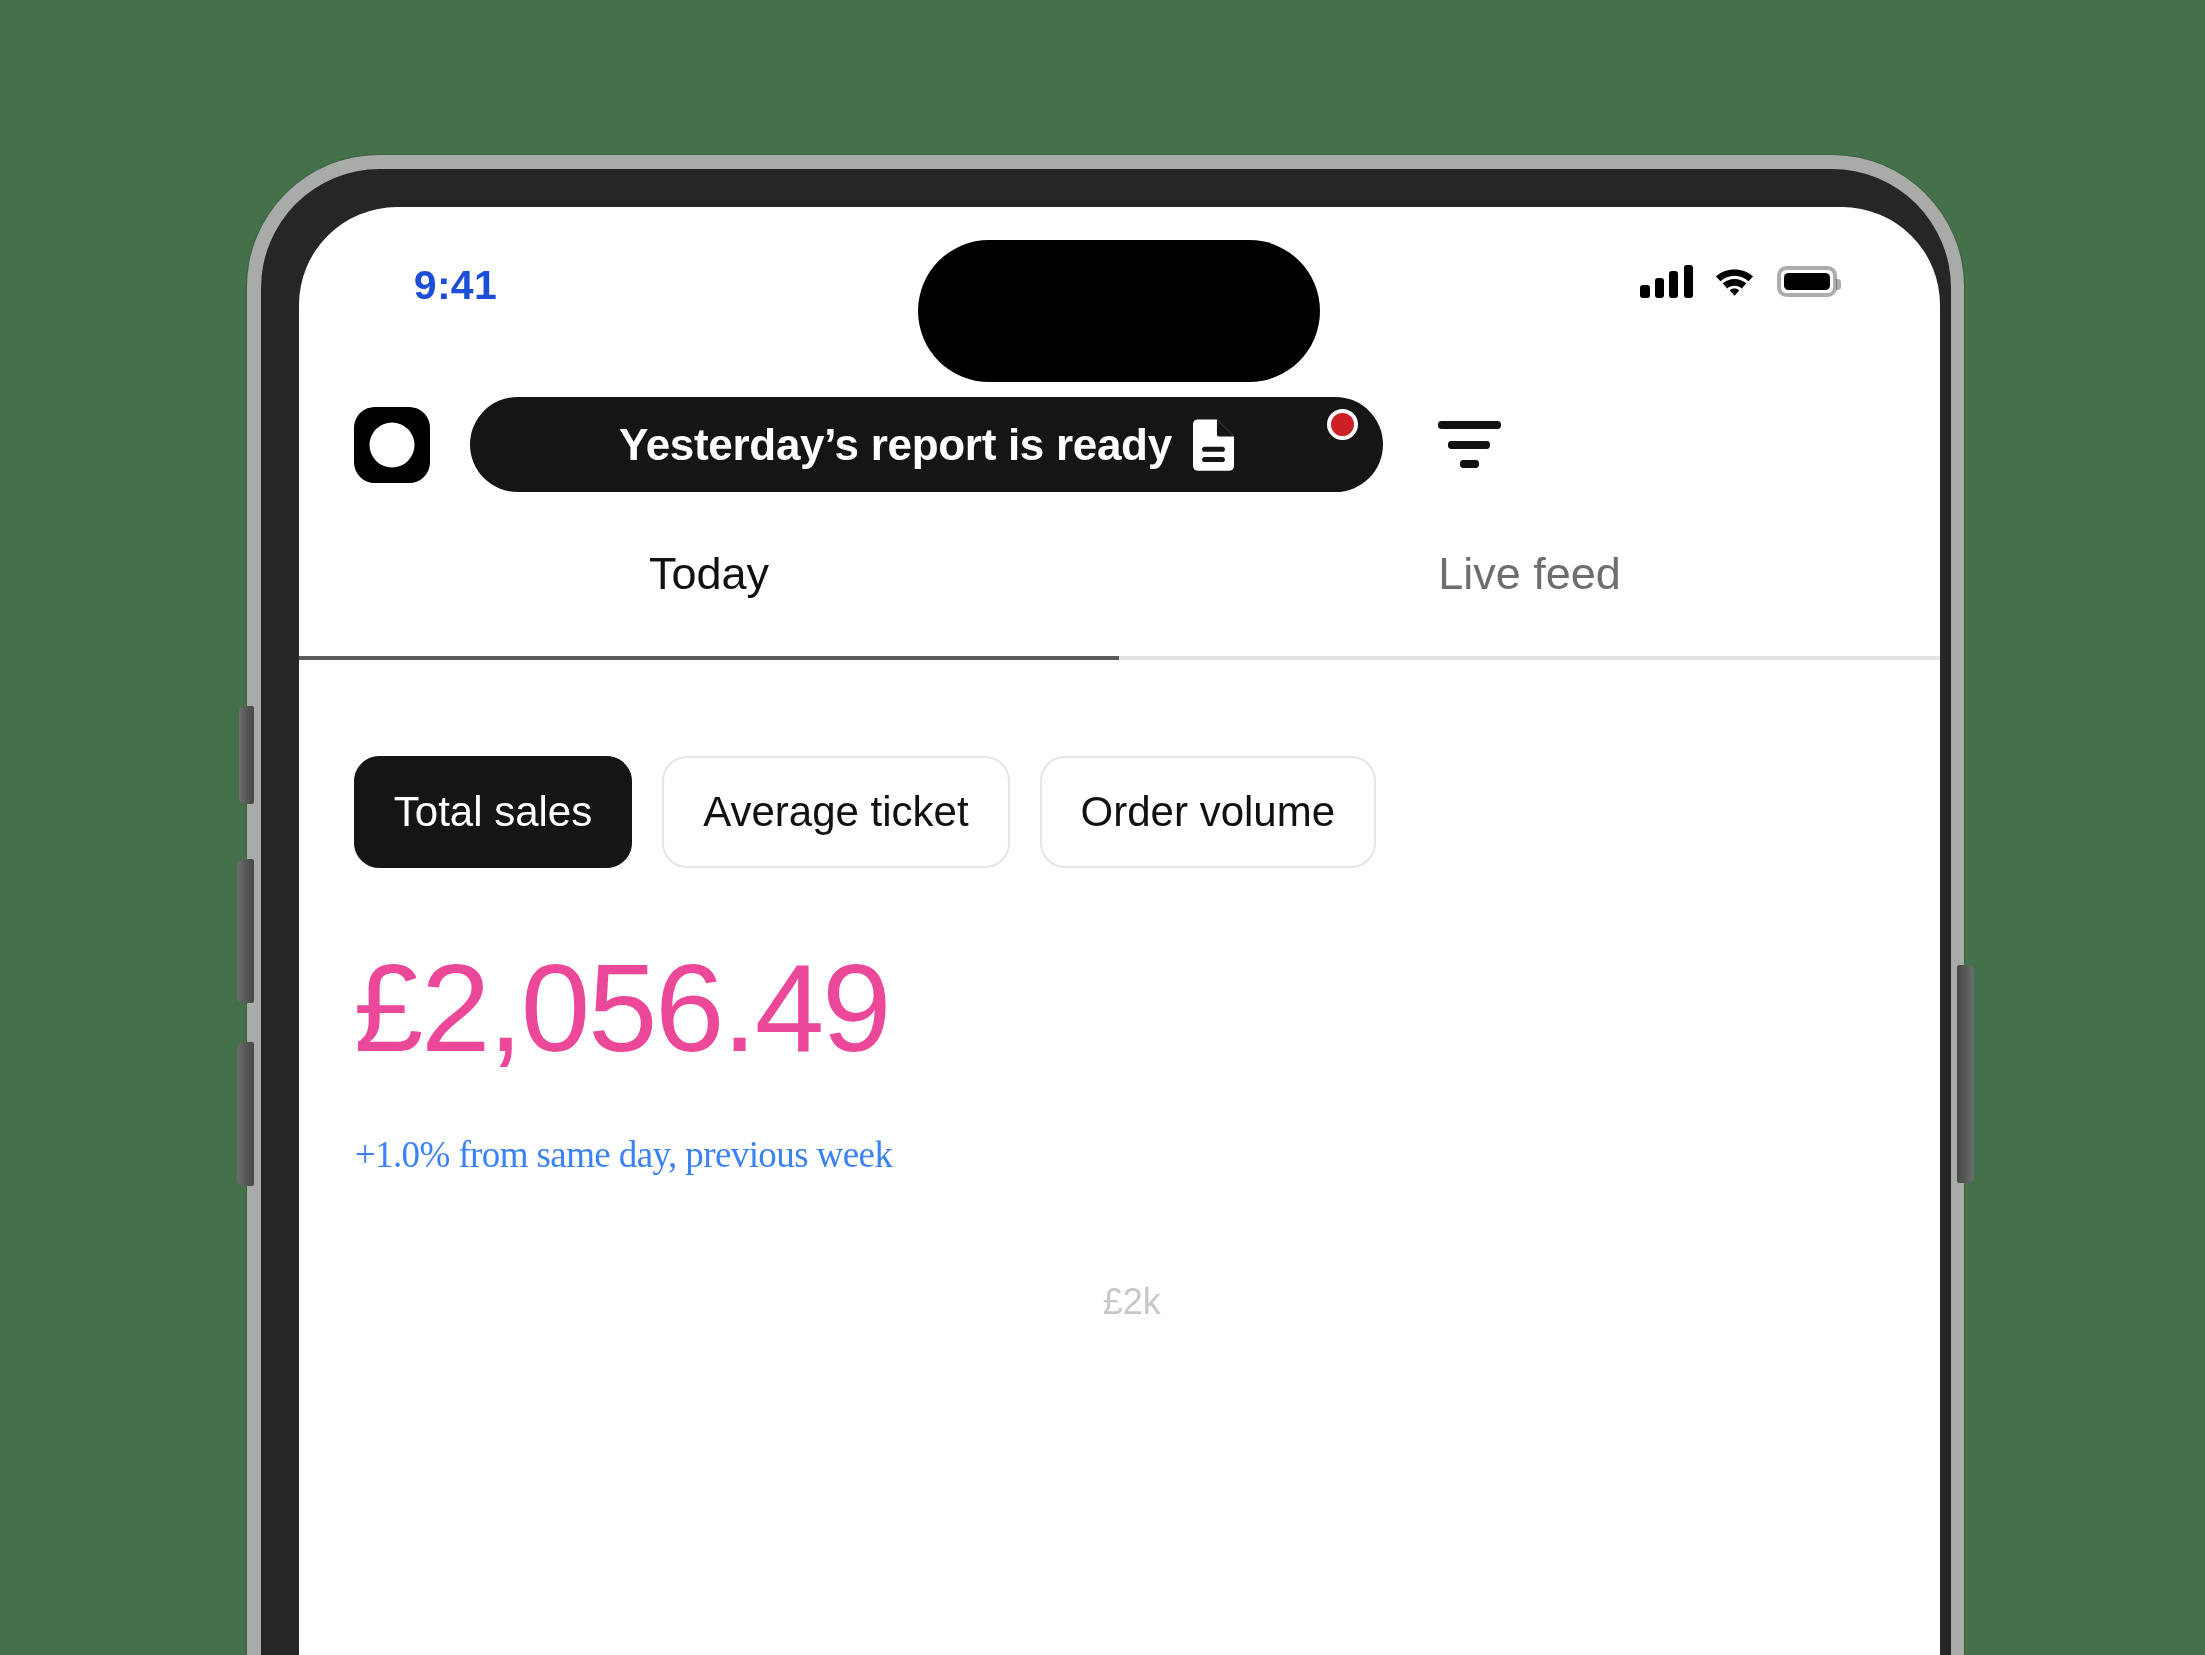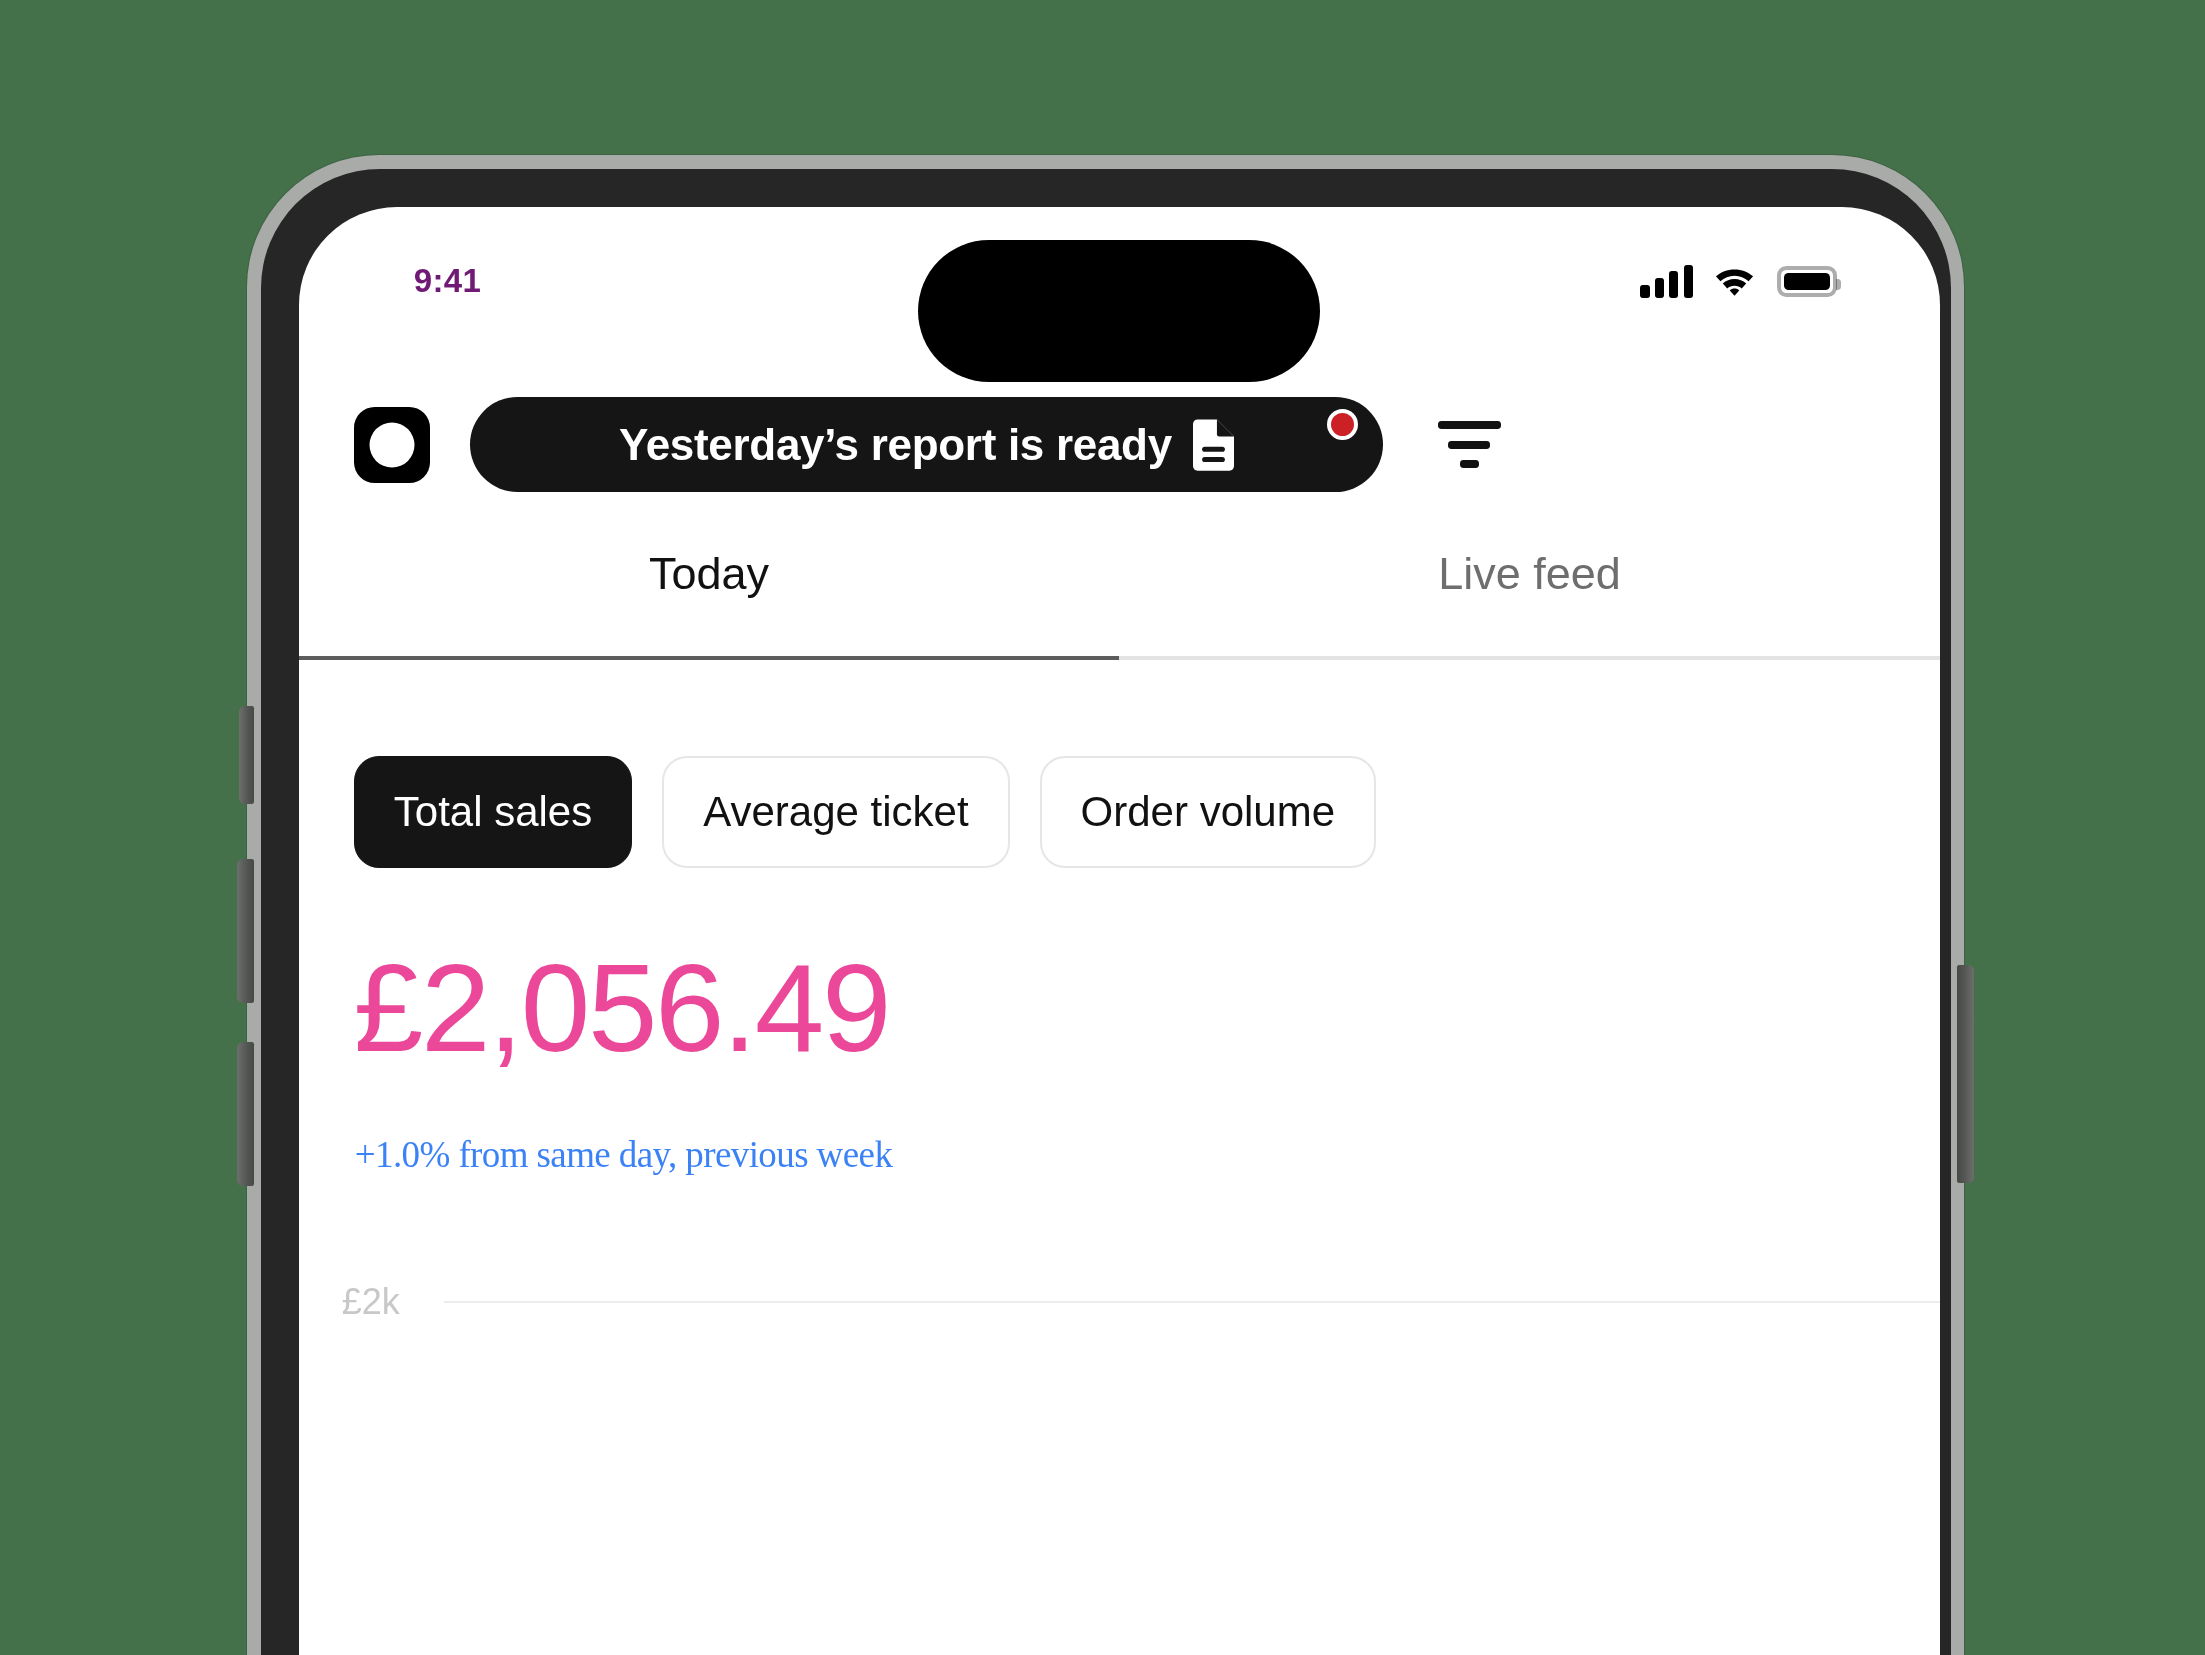--- a/index.html
+++ b/index.html
@@ -57,24 +57,24 @@
 
   
   #status-bar {
     position: absolute;
     left: 0; top: 0;
     width: 1641px; height: 172px;
   }
   #status-time {
     position: absolute;
     left: 115px; top: 55px;
-    font-size: 33px;
+    font-size: 41px;
     font-weight: 600;
     letter-spacing: 0.3px;
-    color: #701a75;
+    color: #1d4ed8;
   }
   #dynamic-island {
     position: absolute;
     left: 50%;
     transform: translateX(-50%);
     top: 33px;
     width: 402px; height: 142px;
     background: #000;
     border-radius: 71px;
   }
@@ -293,25 +293,26 @@
   }
 
   #chart-area {
     position: absolute;
     left: 0; top: 620px;
     width: 1641px;
     height: 459px;
   }
   .grid-row {
     position: absolute;
-    left: 43px;
+    left: 53px;
     right: 0;
     display: flex;
     align-items: center;
     gap: 16px;
+    flex-direction: column;
   }
   .grid-label {
     font-size: 36px;
     color: #c8c8c8;
     width: 86px;
     flex: 0 0 auto;
   }
   .grid-line {
     flex: 1 1 auto;
     height: 2.3px;

